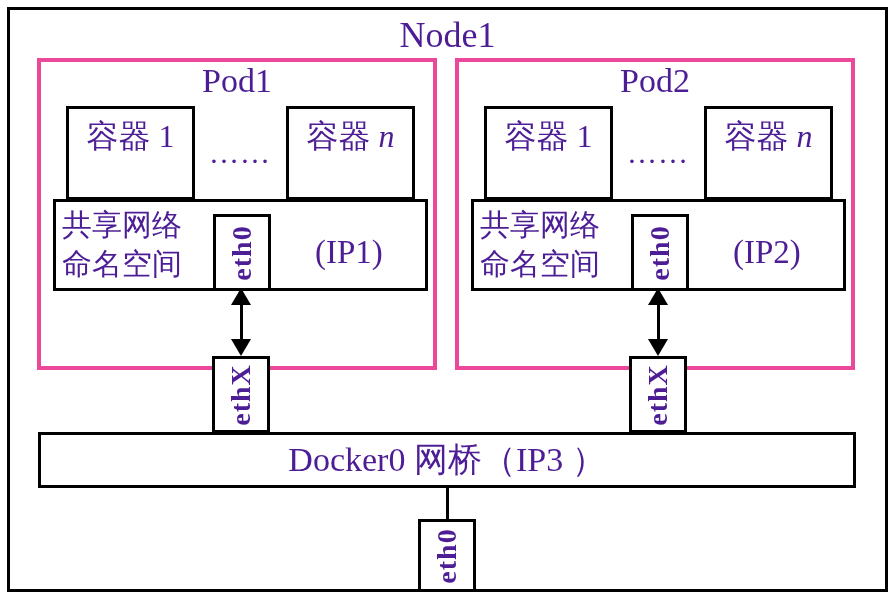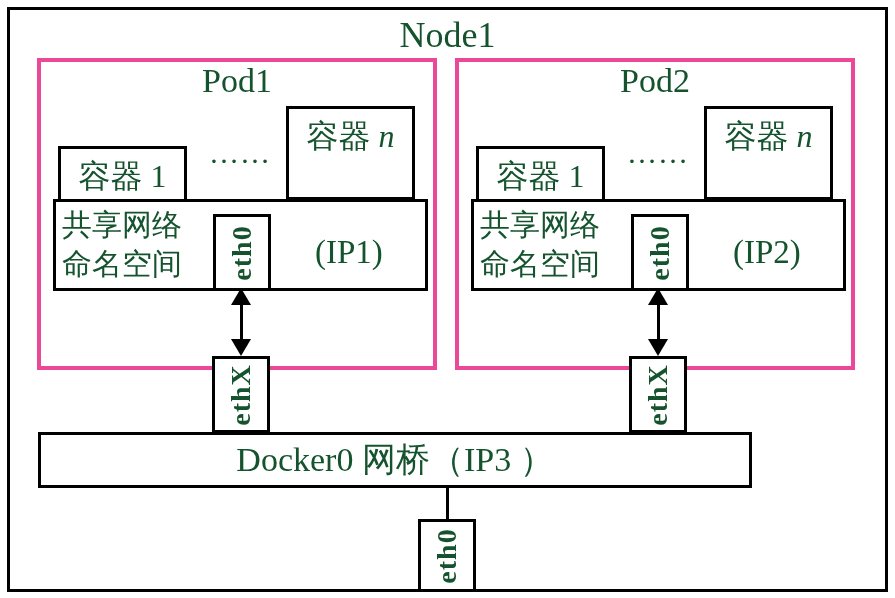--- a/index.html
+++ b/index.html
@@ -1,32 +1,32 @@
 <!DOCTYPE html>
 <html><head>
 <meta charset="utf-8">
 <style>
   * { margin:0; padding:0; box-sizing:border-box; }
   body { background:#ffffff; }
   .canvas {
     position:relative; width:895px; height:598px; background:#ffffff;
-    color:#14532d; font-family:"Liberation Serif","DejaVu Serif",serif;
+    color:#4c1d95; font-family:"Liberation Serif","DejaVu Serif",serif;
     overflow:hidden;
   }
   .box { position:absolute; border:3px solid #000; background:#fff; }
   .outer { left:7px; top:7px; width:881px; height:585px; }
   .node-title { position:absolute; left:0; top:14px; width:100%; text-align:center; font-size:36px; }
 
   .pod { position:absolute; top:58px; width:400px; height:312px; border:4px solid #ec4899; background:#fff; }
   .pod1 { left:37px; }
   .pod2 { left:455px;padding-left:26px; }
   .pod-title { position:absolute; top:0px; left:0; width:100%; text-align:center; font-size:34px; }
 
   .cbox { position:absolute; top:44px; width:129px; height:94px; border:3px solid #000; background:#fff; text-align:center; padding-top:6px; font-size:32px; }
-  .cbox.c1 { left:17px;margin-top:40px; }
+  .cbox.c1 { left:25px; }
   .cbox.cn { left:245px; }
   .cbox i { font-style:italic; }
   .dots { position:absolute; top:74px; left:150px; width:98px; text-align:center; font-size:30px; letter-spacing:1px; }
 
   .shared { position:absolute; left:12px; top:137px; width:375px; height:92px; border:3px solid #000; background:#fff; }
   .ns-label { position:absolute; left:6px; top:3px; font-size:30px; line-height:39px; white-space:nowrap; }
   .ethbox { border:3px solid #000; background:#fff; display:flex; align-items:center; justify-content:center; }
   .vtext { transform:rotate(-90deg); white-space:nowrap; font-size:28px; font-weight:bold; letter-spacing:1px; }
   .pod-eth0 { position:absolute; left:157px; top:12px; width:58px; height:77px; }
   .ip-label { position:absolute; left:222px; top:32px; font-size:33px;margin-left:37px; }
@@ -37,21 +37,21 @@
   .varrow .shaft { position:absolute; left:8.5px; top:8px; bottom:8px; width:3px; background:#000; }
   .varrow .head-up { position:absolute; top:0; left:0; width:0; height:0;
     border-left:10px solid transparent; border-right:10px solid transparent; border-bottom:17px solid #000; }
   .varrow .head-down { position:absolute; bottom:0; left:0; width:0; height:0;
     border-left:10px solid transparent; border-right:10px solid transparent; border-top:17px solid #000; }
 
   .ethx { position:absolute; top:356px; width:58px; height:77px; }
   .ethx.x1 { left:212px; }
   .ethx.x2 { left:629px; }
 
-  .bridge { position:absolute; left:38px; top:432px; width:714px; height:56px; border:3px solid #000; background:#fff;
+  .bridge { position:absolute; left:38px; top:432px; width:818px; height:56px; border:3px solid #000; background:#fff;
     display:flex; align-items:center; justify-content:center; font-size:34px; }
 
   .connector { position:absolute; left:446px; top:486px; width:3px; height:35px; background:#000; }
   .host-eth0 { position:absolute; left:418px; top:519px; width:58px; height:73px; }
 </style>
 </head>
 <body>
 
 <div class="canvas">
 

